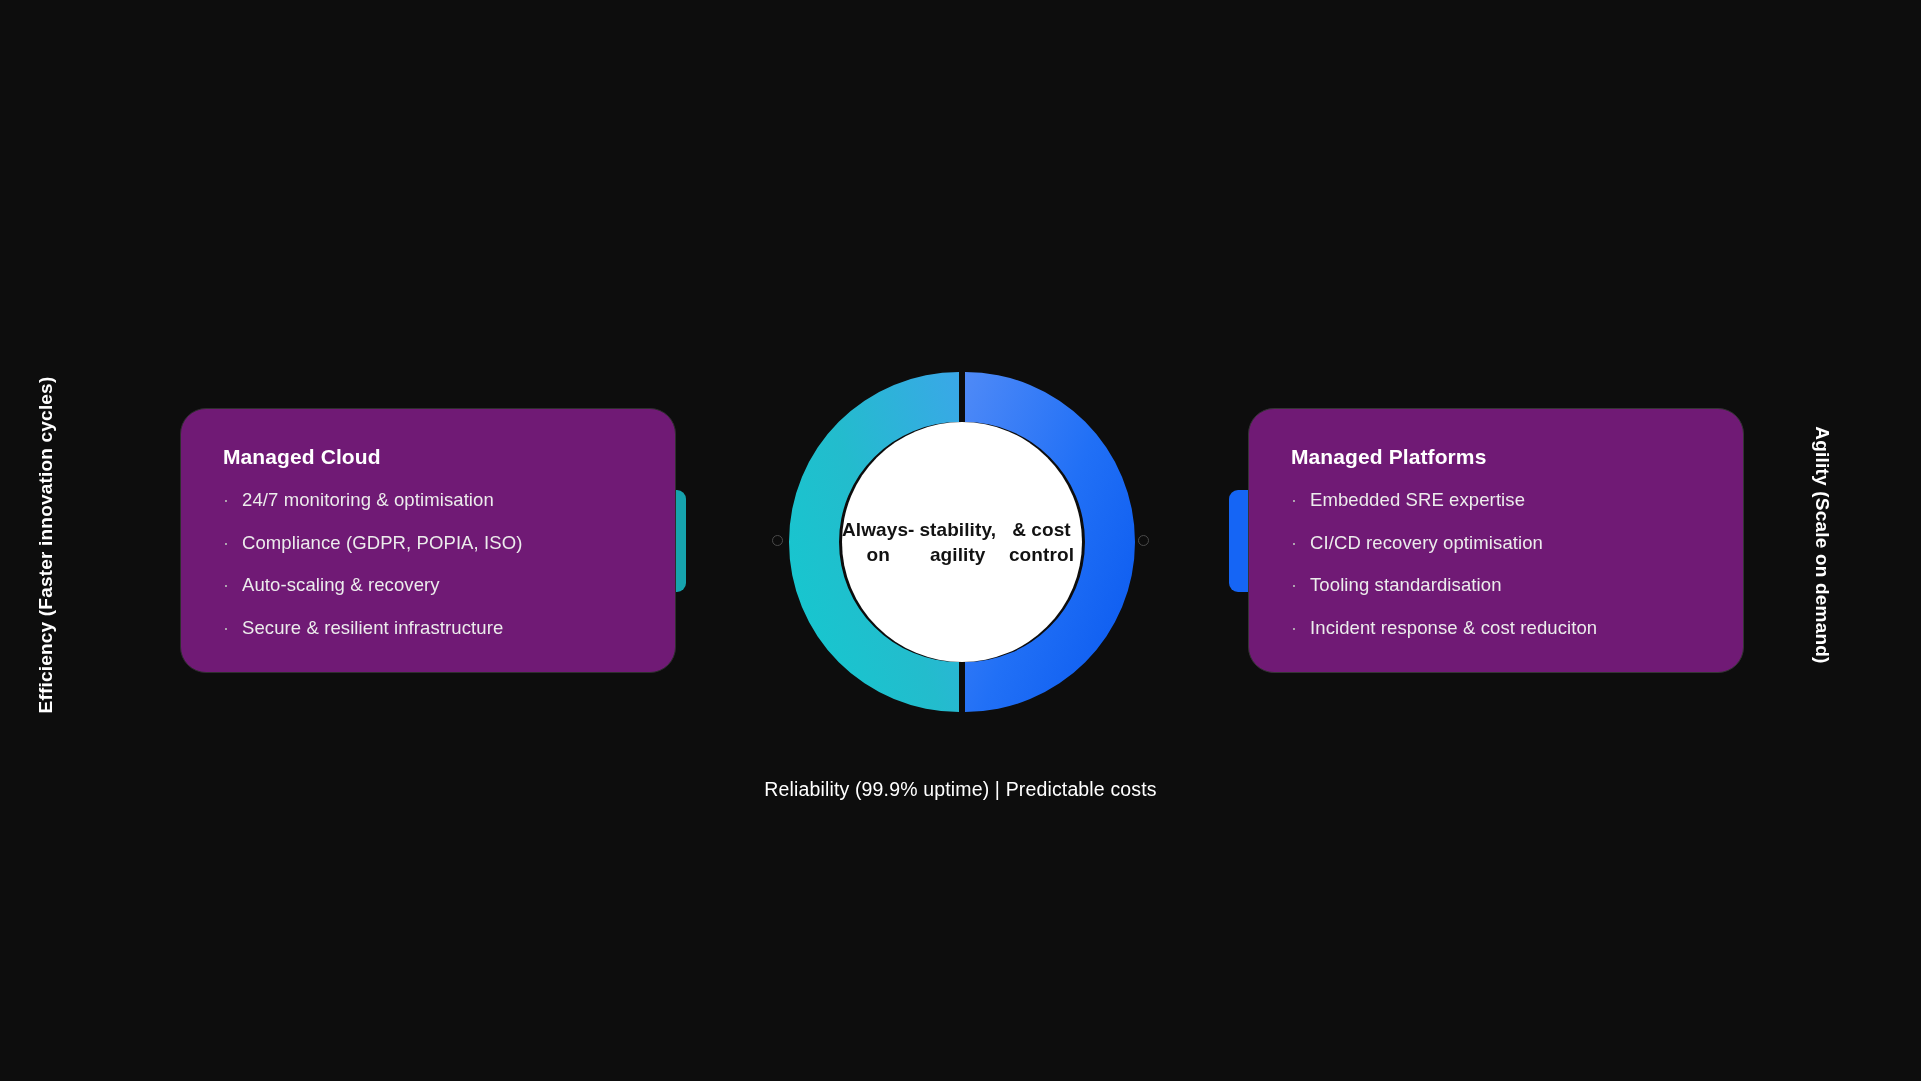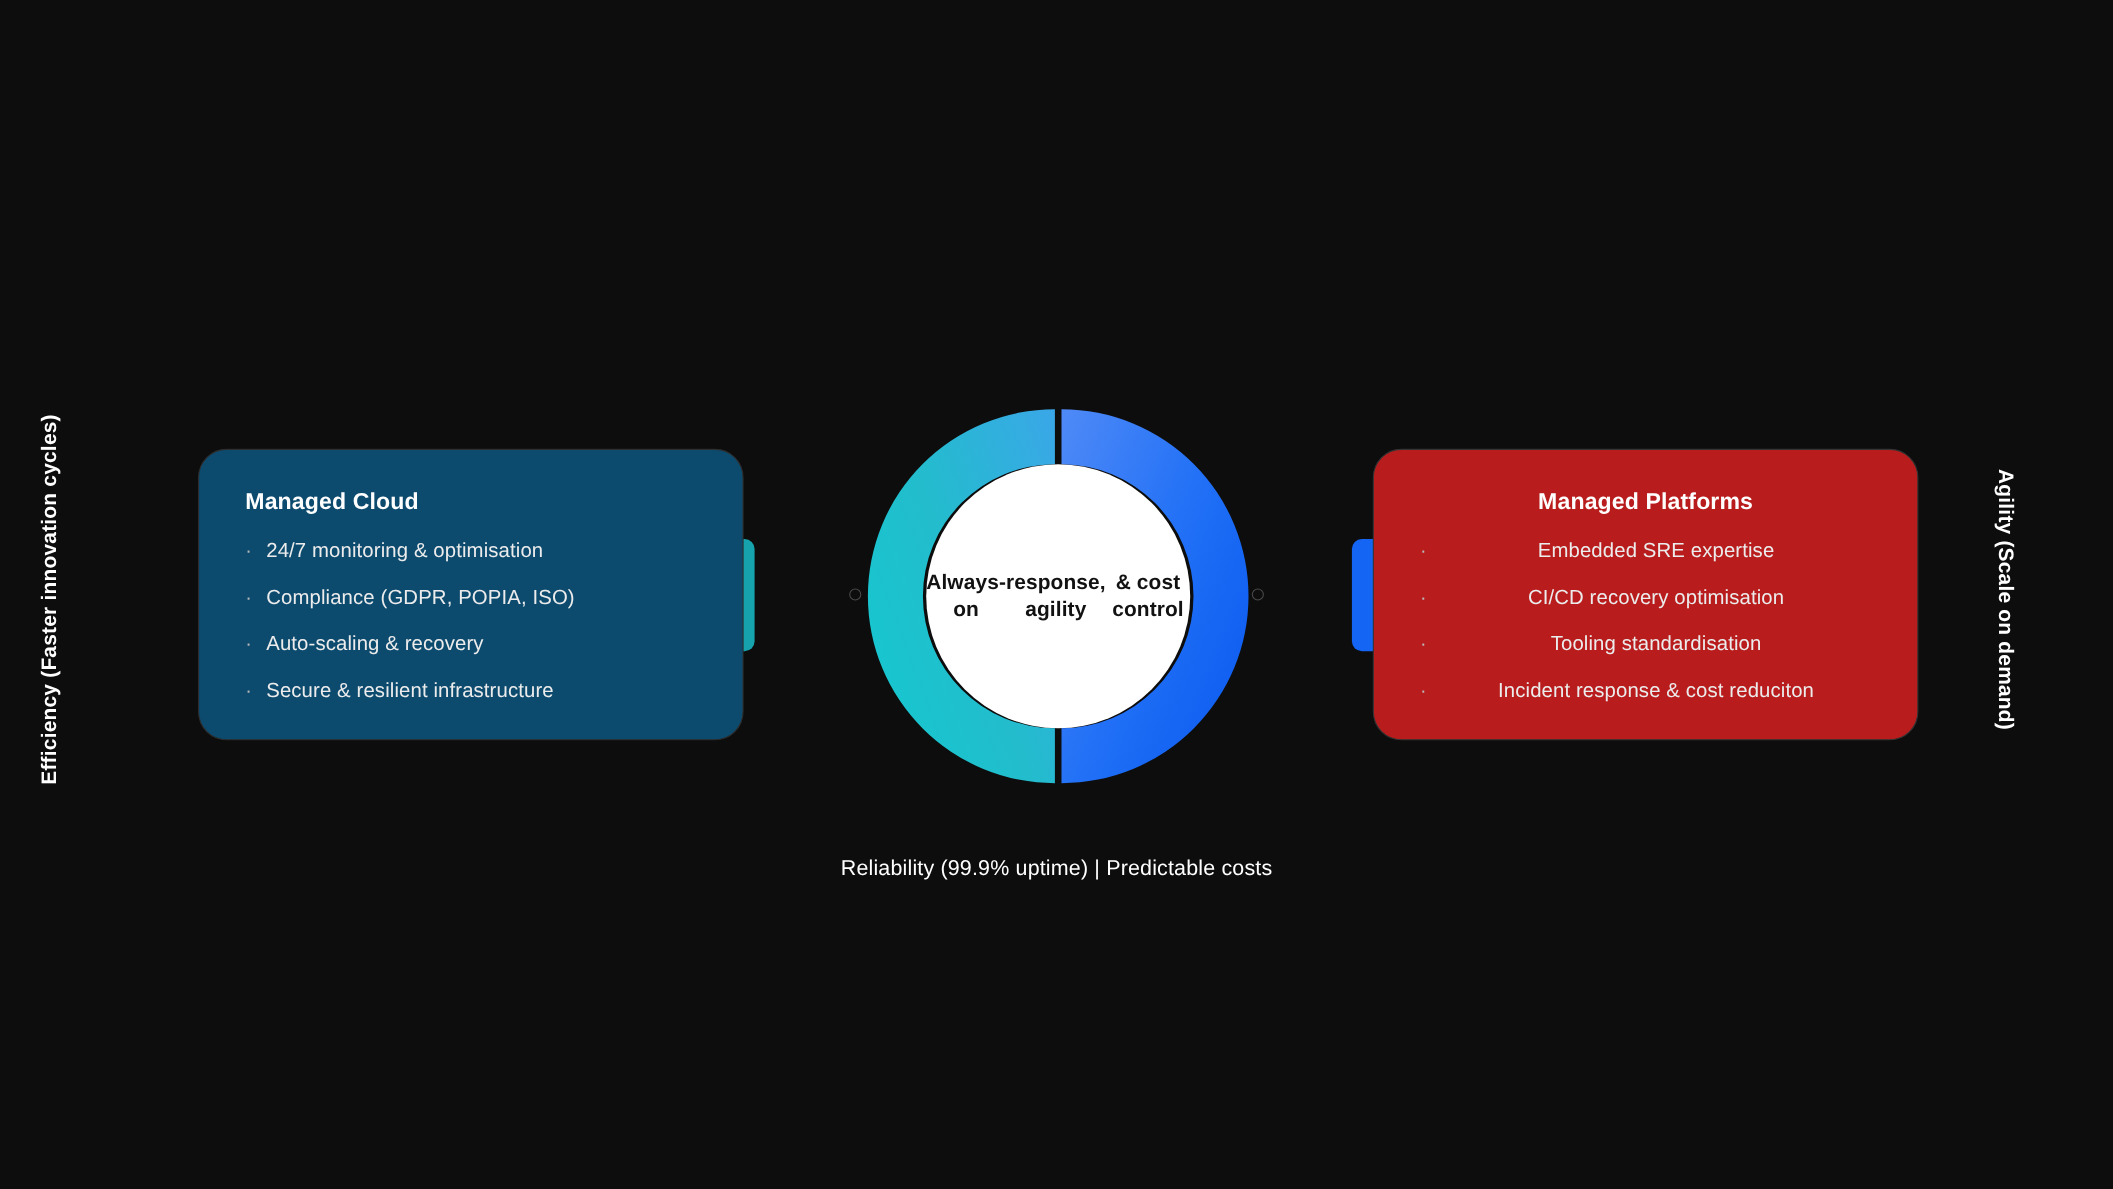--- a/index.html
+++ b/index.html
@@ -53,28 +53,27 @@
     position: absolute;
     top: 408px;
     width: 496px;
     height: 265px;
     border-radius: 26px;
     padding: 36px 42px 0 42px;
     z-index: 3;
   }
   .card.left {
     left: 180px;
-    background: #0c4a6e;
+    background: #701a75;
     border: 1px solid #2e2e2e;
   }
   .card.right {
     left: 1248px;
-    background: #b91c1c;
+    background: #701a75;
     border: 1px solid #343434;
-    text-align: center;
   }
 
   .card-title {
     color: #ffffff;
     font-size: 21px;
     font-weight: 700;
     letter-spacing: 0.1px;
     margin-bottom: 22px;
   }
 
@@ -260,21 +259,21 @@
                A 170 170 0 0 1 173 340
                L 173 290
                A 120 120 0 0 0 173 50
                Z"></path>
 
       <circle cx="170" cy="170" r="120" fill="#ffffff"></circle>
     </svg>
 
     <div class="core-text">
       <span>Always-on</span>
-      <span>response, agility</span>
+      <span>stability, agility</span>
       <span>&amp; cost control</span>
     </div>
   </div>
 
   <div class="node-dot left"></div>
   <div class="node-dot right"></div>
 
   <div class="bottom-caption">Reliability (99.9% uptime) | Predictable costs</div>
 
 </div>

